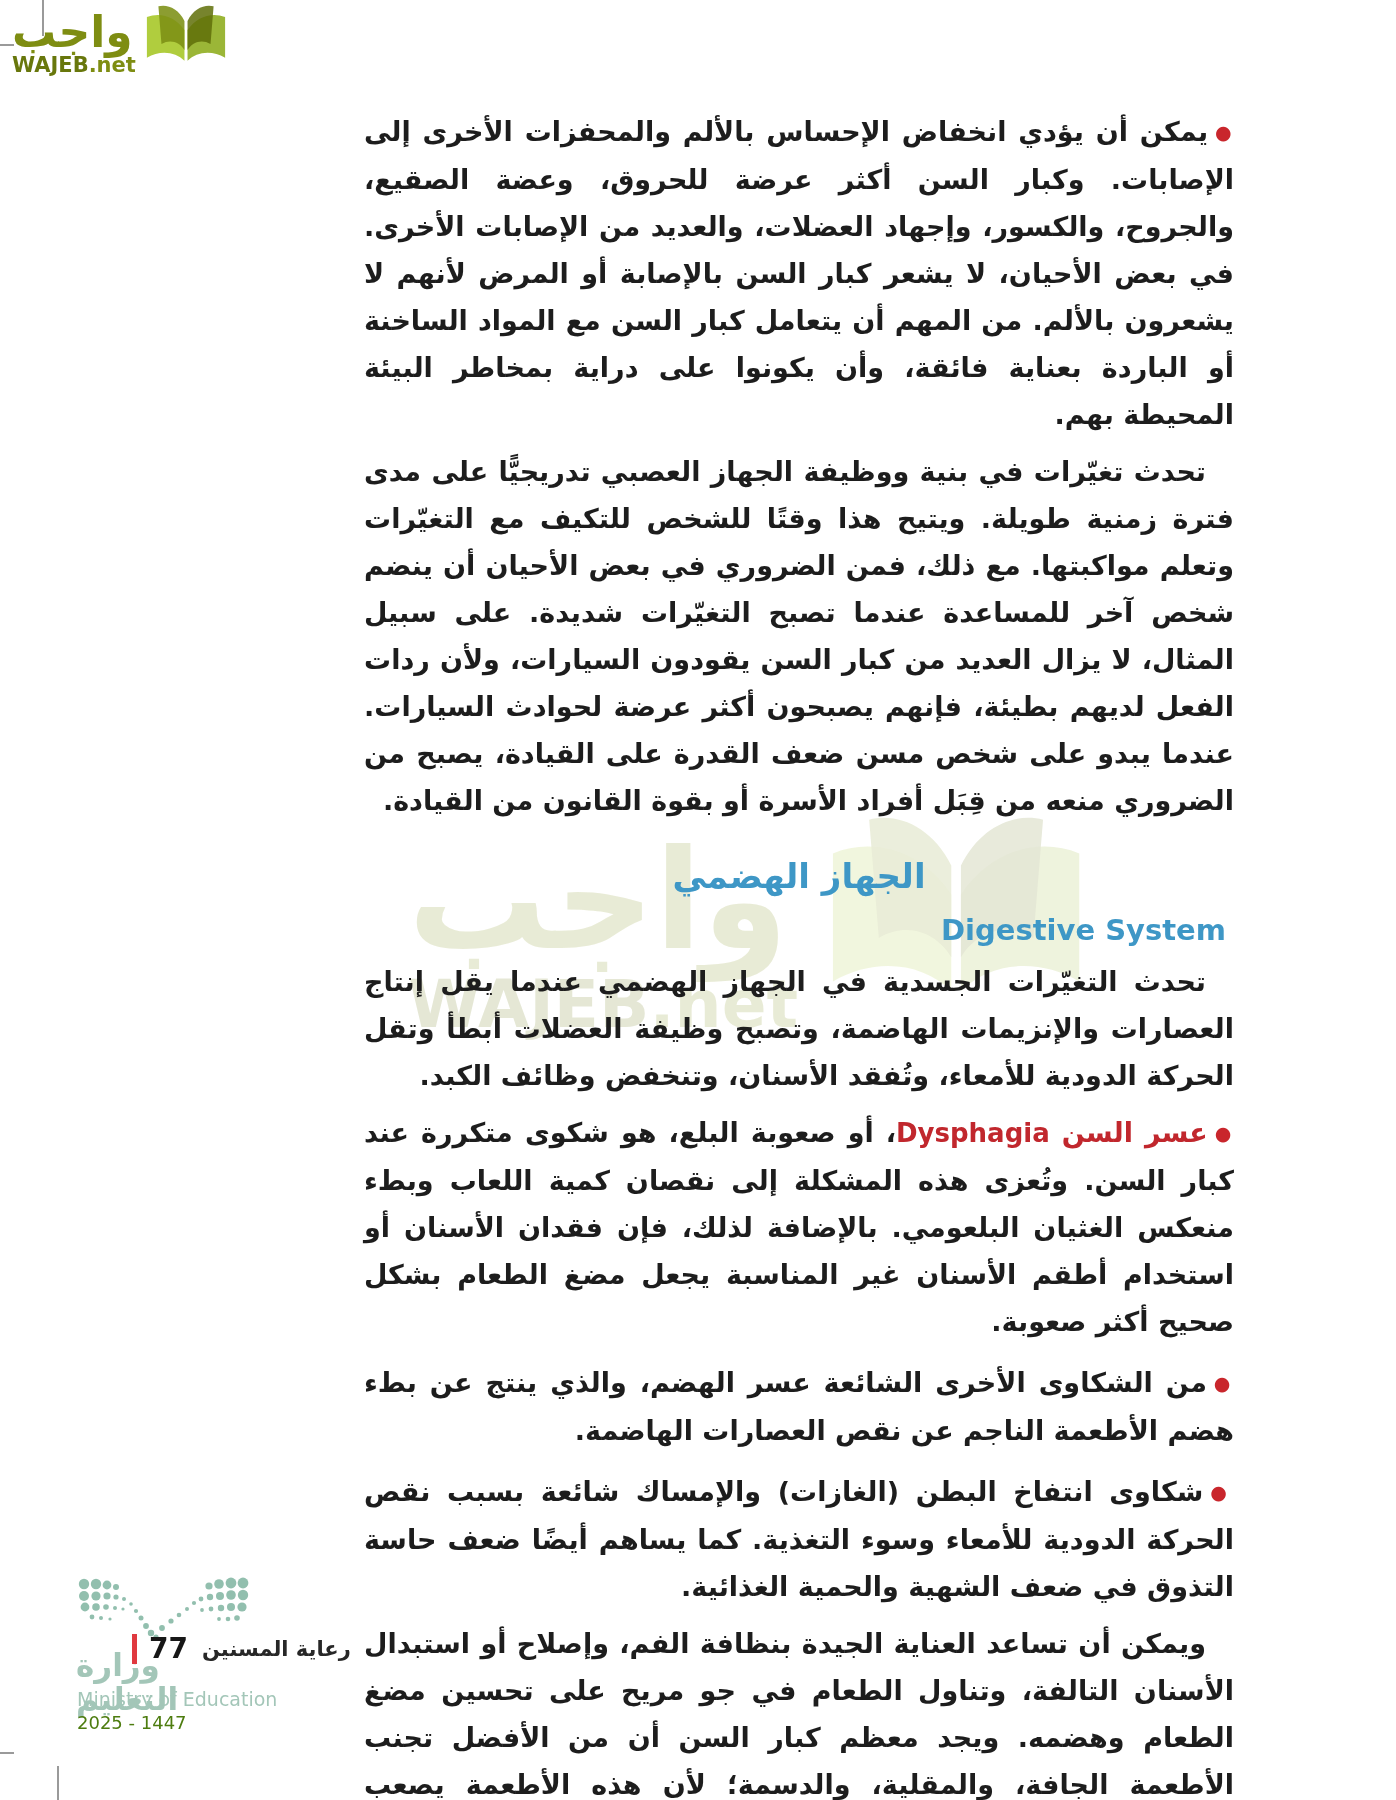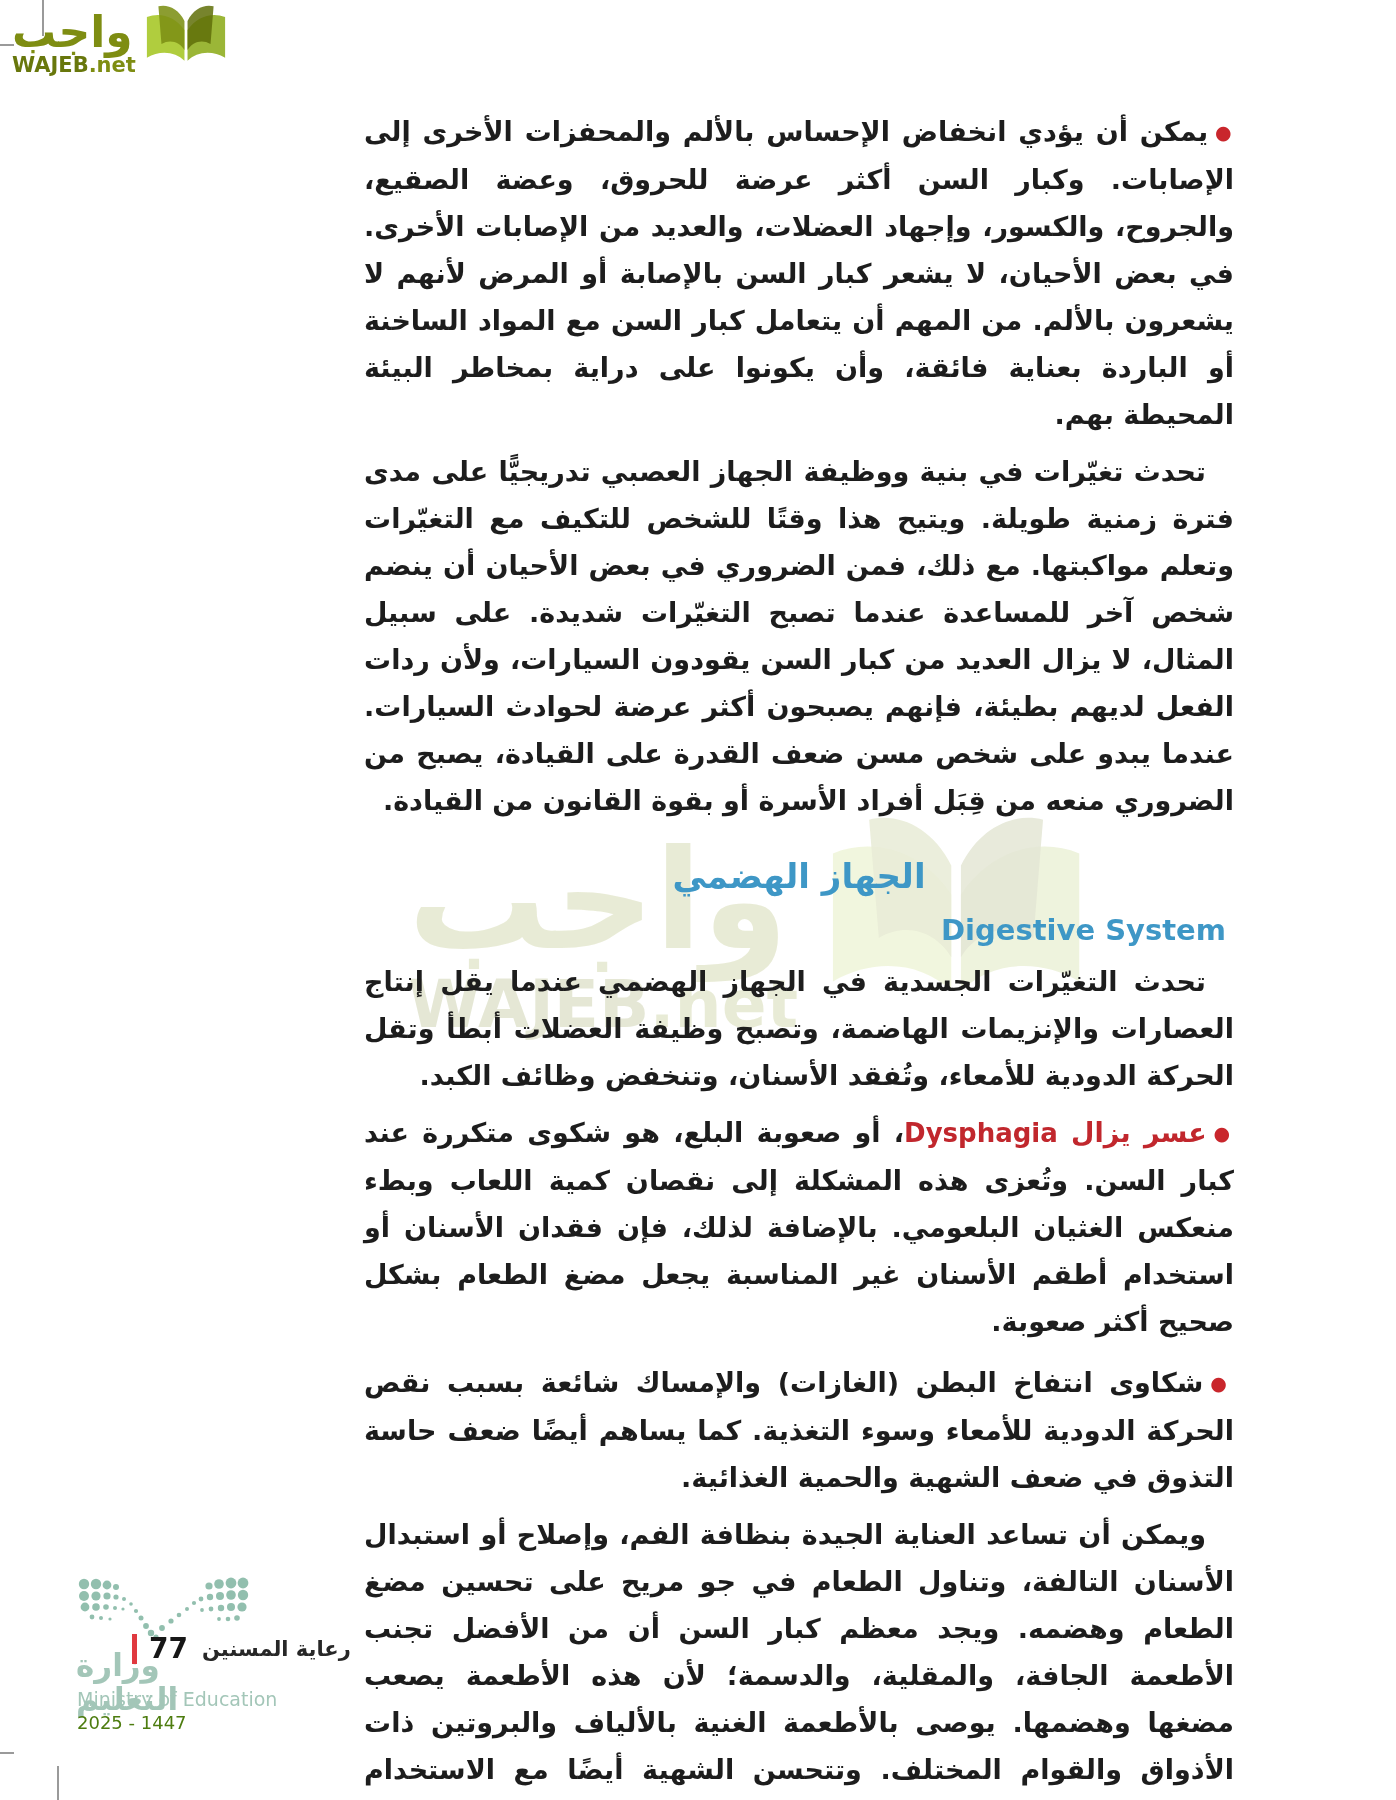--- a/index.html
+++ b/index.html
@@ -99,22 +99,23 @@
   <div class="content">
     <p class="para"><span class="dot">●</span><span><span>يمكن أن يؤدي </span><span class="run-b">انخفاض الإحساس بالألم</span><span> والمحفزات الأخرى إلى الإصابات. وكبار السن أكثر عرضة للحروق، وعضة الصقيع، والجروح، والكسور، وإجهاد العضلات، والعديد من الإصابات الأخرى. في بعض الأحيان، لا يشعر كبار السن بالإصابة أو المرض لأنهم لا يشعرون بالألم. من المهم أن يتعامل كبار السن مع المواد الساخنة أو الباردة بعناية فائقة، وأن يكونوا على دراية بمخاطر البيئة المحيطة بهم.</span></span></p>
 
     <p class="para indent"><span>تحدث تغيّرات في بنية ووظيفة الجهاز العصبي تدريجيًّا على مدى فترة زمنية طويلة. ويتيح هذا وقتًا للشخص للتكيف مع التغيّرات وتعلم مواكبتها. مع ذلك، فمن الضروري في بعض الأحيان أن ينضم شخص آخر للمساعدة عندما تصبح التغيّرات شديدة. على سبيل المثال، لا يزال العديد من كبار السن يقودون السيارات، ولأن ردات الفعل لديهم بطيئة، فإنهم يصبحون أكثر عرضة لحوادث السيارات. عندما يبدو على شخص مسن ضعف القدرة على القيادة، يصبح من الضروري منعه من قِبَل أفراد الأسرة أو بقوة القانون من القيادة.</span></p>
 
     <h2 class="heading-ar">الجهاز الهضمي</h2>
     <h3 class="heading-en">Digestive System</h3>
 
     <p class="para indent after-heading"><span>تحدث التغيّرات الجسدية في الجهاز الهضمي عندما يقل إنتاج العصارات والإنزيمات الهاضمة، وتصبح وظيفة العضلات أبطأ وتقل الحركة الدودية للأمعاء، وتُفقد الأسنان، وتنخفض وظائف الكبد.</span></p>
 
-    <p class="para"><span class="dot">●</span><span><span class="run-red">عسر يزال </span><span class="run-redlatin">Dysphagia</span><span>، أو صعوبة البلع، هو شكوى متكررة عند كبار السن. وتُعزى هذه المشكلة إلى نقصان كمية اللعاب وبطء منعكس الغثيان البلعومي. بالإضافة لذلك، فإن فقدان الأسنان أو استخدام أطقم الأسنان غير المناسبة يجعل مضغ الطعام بشكل صحيح أكثر صعوبة.</span></span></p>
+    <p class="para"><span class="dot">●</span><span><span class="run-red">عسر السن </span><span class="run-redlatin">Dysphagia</span><span>، أو صعوبة البلع، هو شكوى متكررة عند كبار السن. وتُعزى هذه المشكلة إلى نقصان كمية اللعاب وبطء منعكس الغثيان البلعومي. بالإضافة لذلك، فإن فقدان الأسنان أو استخدام أطقم الأسنان غير المناسبة يجعل مضغ الطعام بشكل صحيح أكثر صعوبة.</span></span></p>
 
+    <p class="para bullet-gap"><span class="dot">●</span><span><span>من الشكاوى الأخرى الشائعة </span><span class="run-b">عسر الهضم</span><span>، والذي ينتج عن بطء هضم الأطعمة الناجم عن نقص العصارات الهاضمة.</span></span></p>
 
     <p class="para bullet-gap"><span class="dot">●</span><span><span>شكاوى </span><span class="run-b">انتفاخ البطن</span><span> (الغازات) </span><span class="run-b">والإمساك</span><span> شائعة بسبب نقص الحركة الدودية للأمعاء وسوء التغذية. كما يساهم أيضًا ضعف حاسة التذوق في ضعف الشهية والحمية الغذائية.</span></span></p>
 
     <p class="para indent"><span>ويمكن أن تساعد العناية الجيدة بنظافة الفم، وإصلاح أو استبدال الأسنان التالفة، وتناول الطعام في جو مريح على تحسين مضغ الطعام وهضمه. ويجد معظم كبار السن أن من الأفضل تجنب الأطعمة الجافة، والمقلية، والدسمة؛ لأن هذه الأطعمة يصعب مضغها وهضمها. يوصى بالأطعمة الغنية بالألياف والبروتين ذات الأذواق والقوام المختلف. وتتحسن الشهية أيضًا مع الاستخدام المتزن للتوابل والأعشاب</span></p>
   </div>
 
   <svg class="footer-dots" width="176" height="66" viewBox="0 0 176 66">
     <g fill="#92bfae">
       <circle cx="8" cy="8" r="5.2"></circle>
         <circle cx="20" cy="8" r="5.2"></circle>

